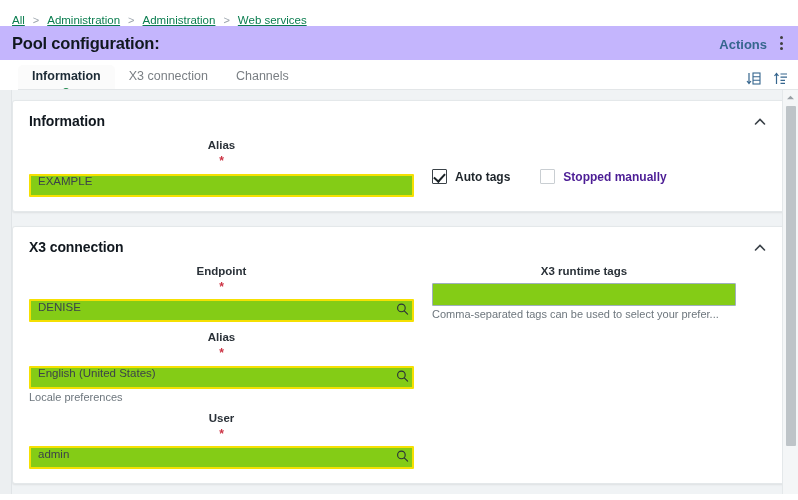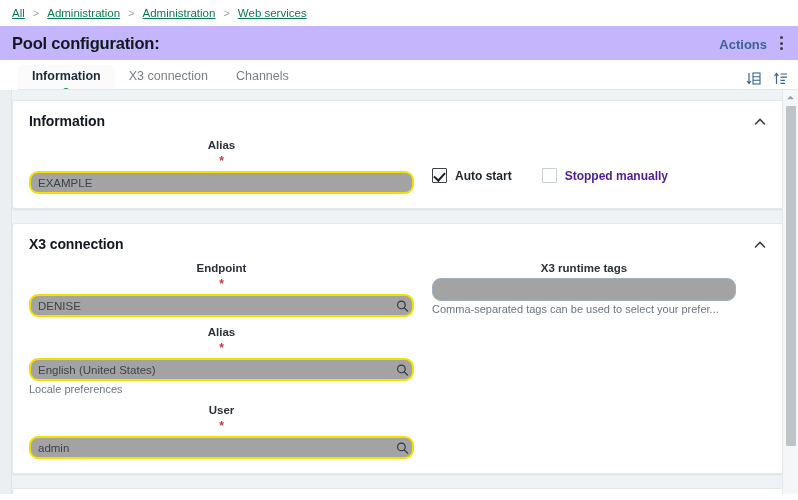--- a/index.html
+++ b/index.html
@@ -10,21 +10,21 @@
     overflow: hidden;
     background: #ffffff;
     font-family: "Liberation Sans", sans-serif;
     color: #1a1a1a;
   }
 
   
   .breadcrumb {
     height: 26px;
     display: flex;
-    align-items: center;
+    align-items: flex-end;
     padding: 0 0 0 12px;
     gap: 8px;
     background: #ffffff;
   }
   .crumb {
     font-size: 11.5px;
     color: #0a7d4f;
     text-decoration: underline;
     cursor: pointer;
     white-space: nowrap;
@@ -218,27 +218,27 @@
   }
 
   .inputwrap {
     position: relative;
     display: block;
   }
   .inp {
     width: 100%;
     height: 23px;
     border: 2px solid #f5e003;
-    background: #a3a3a3;
+    background: #84cc16;
     font-family: "Liberation Sans", sans-serif;
     font-size: 11.5px;
     color: #3c4349;
-    padding: 0 24px 0 7px;
+    padding: 0 24px 8px 7px;
     outline: none;
-    border-radius: 9px;
+    border-radius: 1px;
   }
   .inp.plain { border: 1px solid #9fb0bd; padding-right: 7px; height: 23px; }
   .srch {
     position: absolute;
     right: 5px;
     top: 50%;
     transform: translateY(-50%);
     pointer-events: none;
   }
   .hint {
@@ -391,21 +391,21 @@
             <span>Alias</span>
             <span class="req">*</span>
           </div>
           <label class="inputwrap">
             <input class="inp" value="EXAMPLE" style="">
           </label>
         </div>
         <div class="checkrow">
           <div class="chk">
             <span class="box on"></span>
-            <span class="chk-label">Auto start</span>
+            <span class="chk-label">Auto tags</span>
           </div>
           <div class="chk disabled">
             <span class="box dis"></span>
             <span class="chk-label dis">Stopped manually</span>
           </div>
         </div>
       </div>
     </div>
 
     <div class="card">

